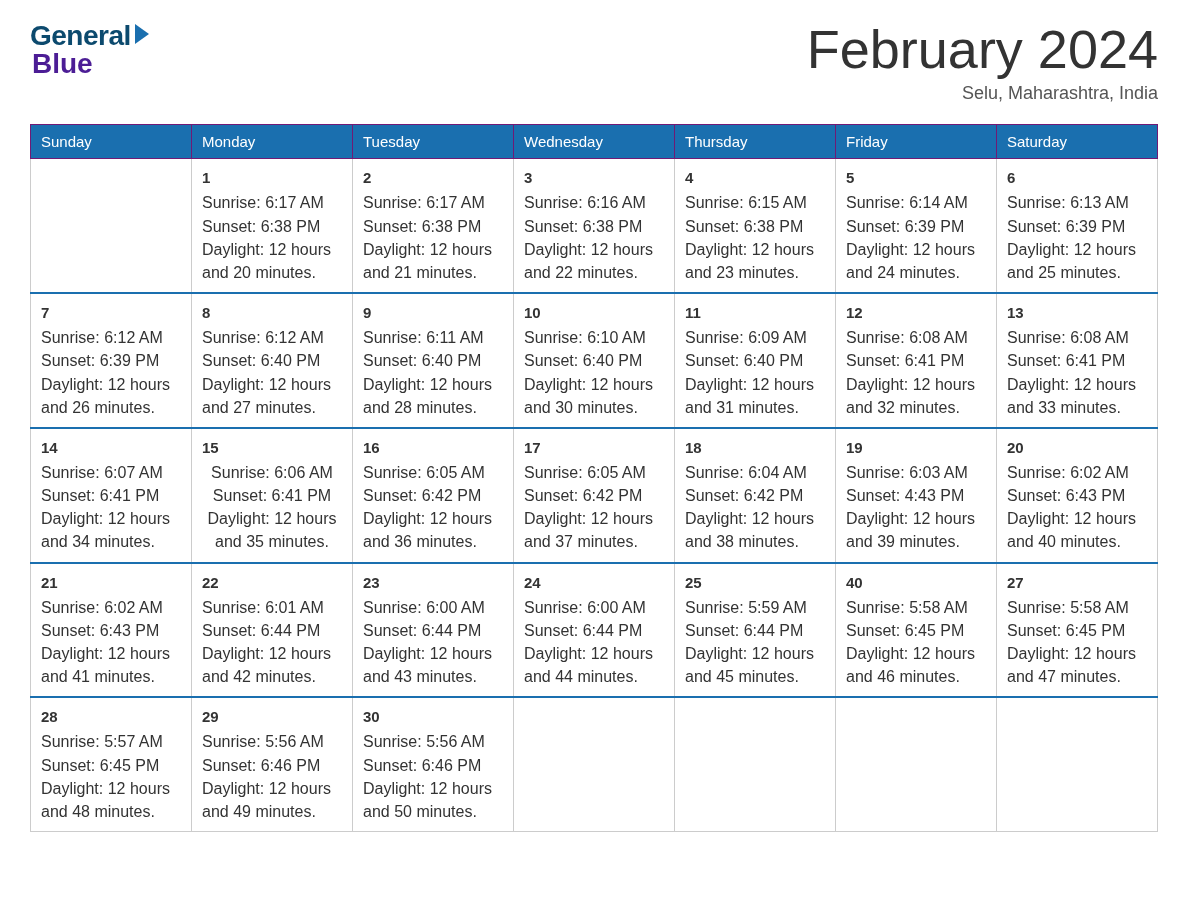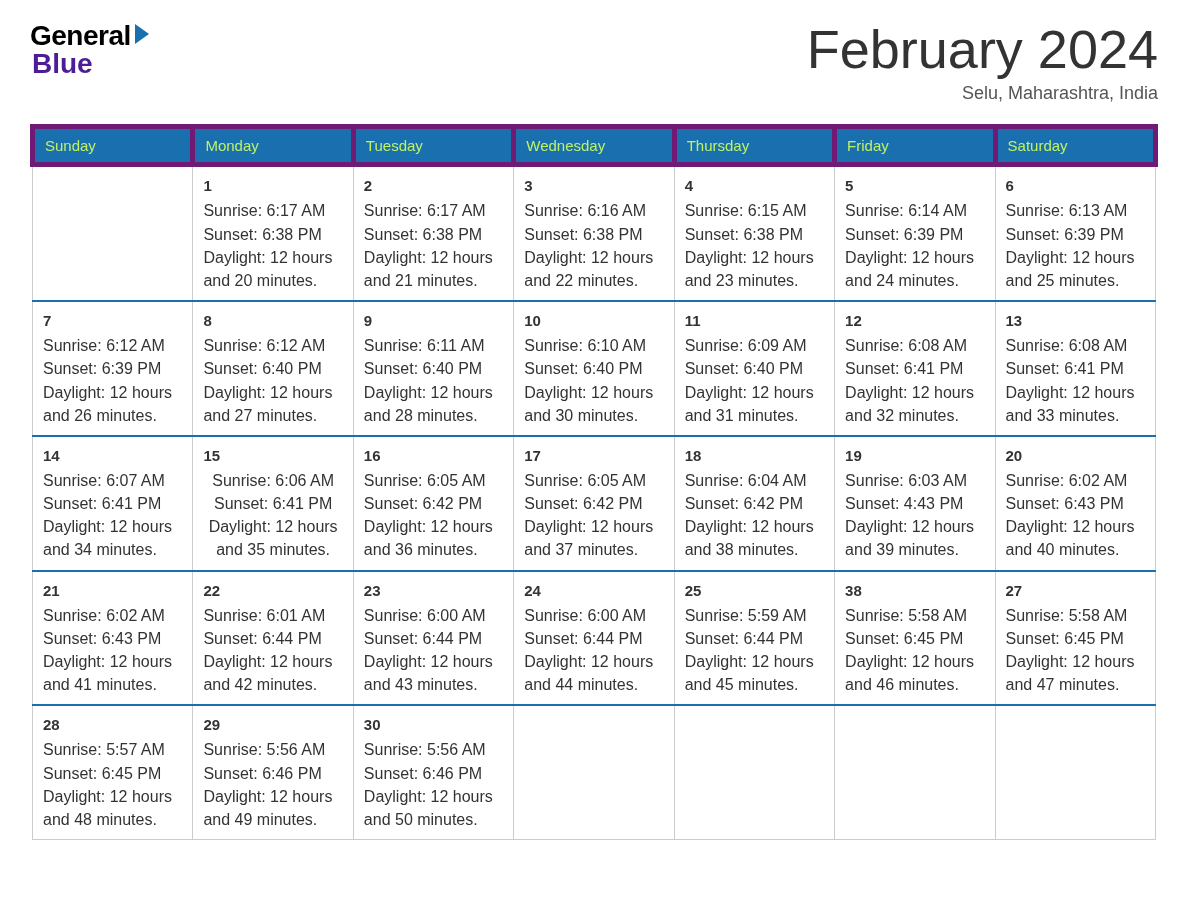--- a/index.html
+++ b/index.html
@@ -22,21 +22,21 @@
       flex-direction: column;
       align-items: flex-start;
     }
     .logo-top {
       display: flex;
       align-items: center;
     }
     .logo-general {
       font-size: 28px;
       font-weight: bold;
-      color: #000000;
+      color: #0c4a6e;
       letter-spacing: -0.5px;
     }
     .logo-arrow {
       width: 0;
       height: 0;
       border-left: 14px solid #1a6faf;
       border-top: 10px solid transparent;
       border-bottom: 10px solid transparent;
       margin-left: 4px;
       margin-top: -4px;
@@ -62,26 +62,26 @@
       color: #555;
       margin-top: 4px;
     }
     .calendar {
       width: 100%;
       border-collapse: collapse;
       border: 1px solid #ccc;
     }
     .calendar th {
       background-color: #1a6faf;
-      color: #bef264;
+      color: #ffffff;
       font-size: 15px;
       font-weight: normal;
       padding: 8px 10px;
       text-align: left;
-      border: 5px solid #701a75;
+      border: 1px solid #701a75;
     }
     .calendar td {
       vertical-align: top;
       padding: 8px 10px;
       border: 1px solid #ccc;
       font-size: 12.5px;
       line-height: 1.4;
       min-width: 155px;
       min-height: 100px;
       height: 110px;
@@ -311,21 +311,21 @@
 and 44 minutes.</div>
         </td>
         <td>
           <span class="day-num">25</span>
           <div class="day-info" style="white-space: pre-line;">Sunrise: 5:59 AM
 Sunset: 6:44 PM
 Daylight: 12 hours
 and 45 minutes.</div>
         </td>
         <td>
-          <span class="day-num">38</span>
+          <span class="day-num">40</span>
           <div class="day-info" style="white-space: pre-line;">Sunrise: 5:58 AM
 Sunset: 6:45 PM
 Daylight: 12 hours
 and 46 minutes.</div>
         </td>
         <td>
           <span class="day-num">27</span>
           <div class="day-info" style="white-space: pre-line;">Sunrise: 5:58 AM
 Sunset: 6:45 PM
 Daylight: 12 hours

